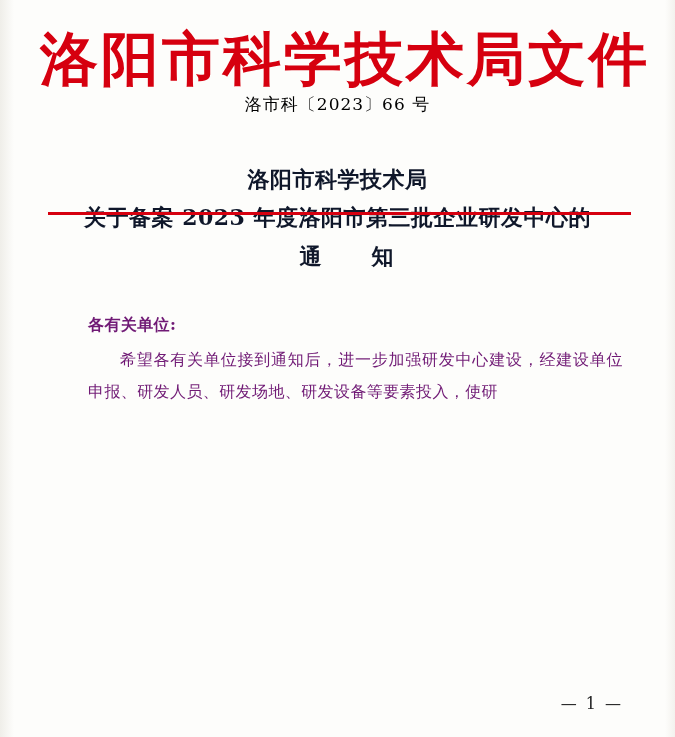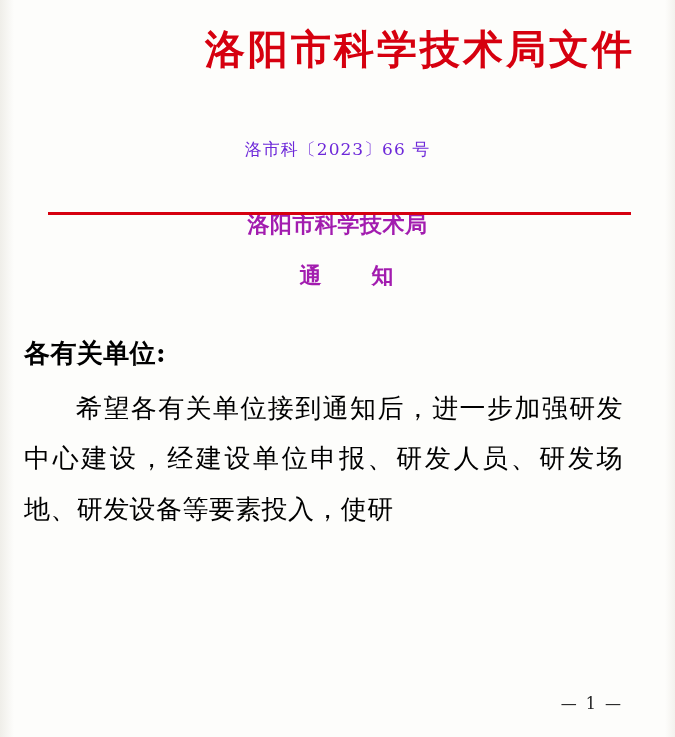--- a/index.html
+++ b/index.html
@@ -43,70 +43,68 @@
 
   .doc-head {
     padding-top: 26px;
     text-align: center;
   }
 
   .doc-title-red {
     color: #d6000f;
     font-family: "DejaVu Serif", "Liberation Serif", serif;
     font-weight: bold;
-    font-size: 40px;
+    font-size: 58px;
     letter-spacing: 3px;
     line-height: 1.15;
     margin: 0;
     padding: 0 40px;
     white-space: nowrap;
     text-align: right;
   }
 
   .doc-number {
-    margin-top: 66px;
     font-size: 17px;
     letter-spacing: 1px;
-    color: #6d28d9;
+    color: #000000;
     font-family: "DejaVu Serif", "Liberation Serif", serif;
   }
 
   .red-rule {
     position: absolute;
     left: 48px;
     right: 44px;
     top: 212px;
     height: 3px;
     background: #d6000f;
   }
 
   .title-block {
     margin-top: 44px;
     text-align: center;
     font-weight: bold;
     font-size: 22px;
     line-height: 1.75;
     letter-spacing: 0.5px;
-    color: #a21caf;
+    color: #0f172a;
   }
   .title-line {
     display: block;
   }
   .title-line.notice {
     letter-spacing: 14px;
     padding-left: 32px;
-    margin-top: 12px;
   }
 
   .body-block {
-    margin: 34px 52px 0 24px;
-    font-size: 26px;
+    margin: 34px 52px 0 88px;
+    font-size: 16px;
     line-height: 1.95;
     letter-spacing: 0.4px;
-    color: #000000;
+    color: #701a75;
     text-align: justify;
   }
 
   .salutation {
     font-weight: bold;
     margin: 0 0 4px 0;
   }
 
   .para {
     margin: 0;
@@ -134,20 +132,21 @@
 
   <div class="doc-head">
     <div class="doc-title-red">洛阳市科学技术局文件</div>
     <div class="doc-number">洛市科〔2023〕66 号</div>
   </div>
 
   <div class="red-rule"></div>
 
   <div class="title-block">
     <span class="title-line">洛阳市科学技术局</span>
+    <span class="title-line">关于备案 2023 年度洛阳市第三批企业研发中心的</span>
     <span class="title-line notice">通　知</span>
   </div>
 
   <div class="body-block">
     <p class="salutation">各有关单位:</p>
     <p class="para">希望各有关单位接到通知后，进一步加强研发中心建设，经建设单位申报、研发人员、研发场地、研发设备等要素投入，使研</p>
   </div>
 
   <div class="page-number">— 1 —</div>
 </div>

